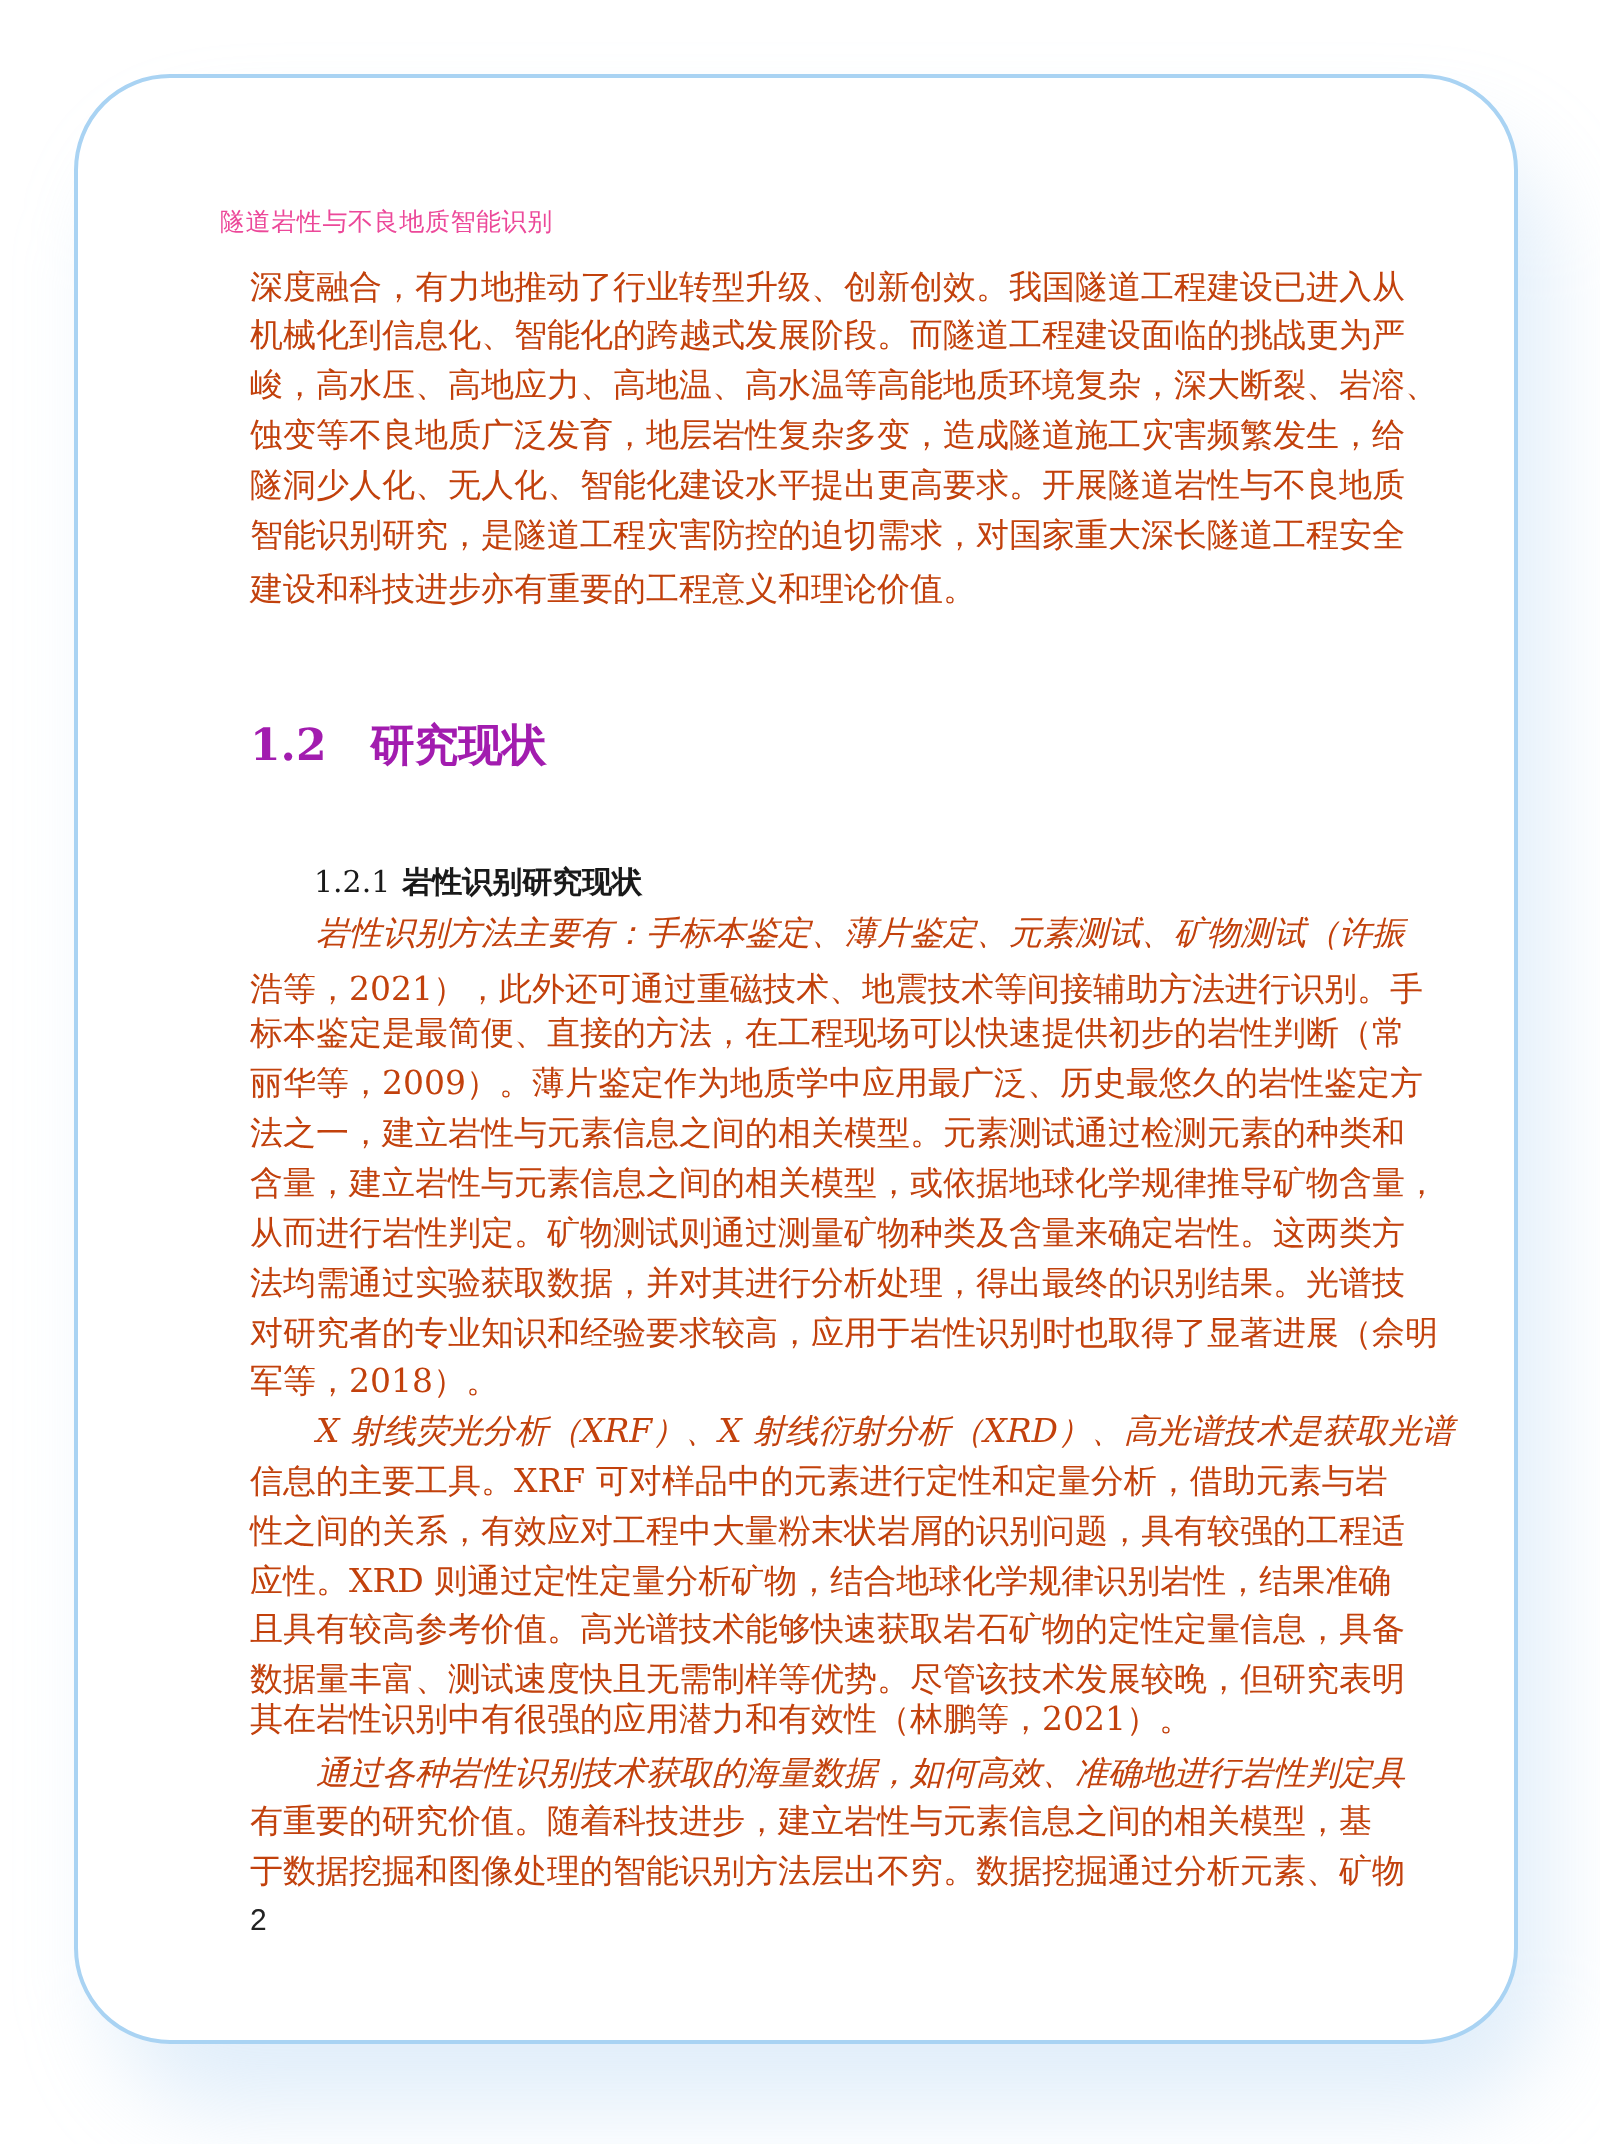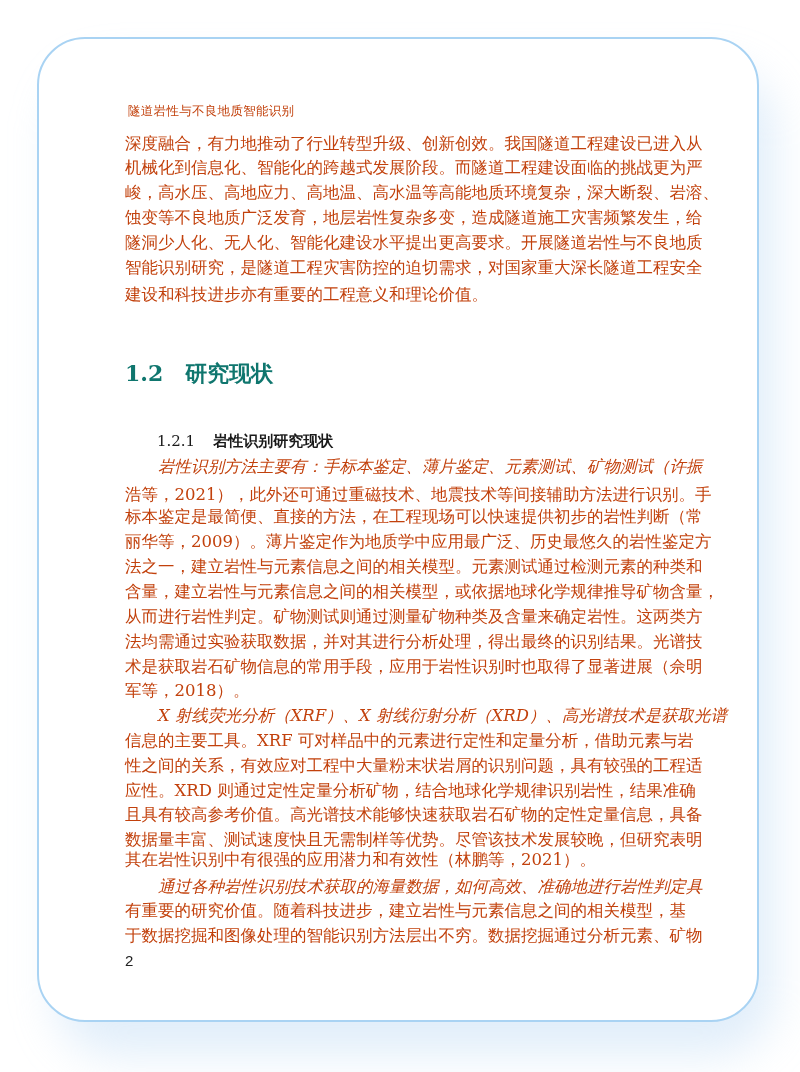--- a/index.html
+++ b/index.html
@@ -13,41 +13,41 @@
     border-radius: 60px;
     background: rgba(170, 205, 240, 0.35);
     filter: blur(22px);
   }
   .page {
     position: absolute; left: 37px; top: 37px; width: 722px; height: 985px;
     border: 2.5px solid #a9d3f3; border-radius: 48px; background: #ffffff;
     box-sizing: border-box;
   }
   .running-head {
-    position: absolute; left: 128px; top: 103px;
+    position: absolute; left: 110px; top: 103px;
     font-family: "DejaVu Sans", "Liberation Sans", sans-serif;
-    font-size: 12.5px; color: #c2410c; letter-spacing: 0.3px;
+    font-size: 12.5px; color: #ec4899; letter-spacing: 0.3px;
   }
   .line {
     position: absolute; left: 125px; width: 552px; height: 25px;
     font-size: 16.5px; line-height: 25px; color: #c2410c;
     text-align: justify; text-align-last: justify; white-space: nowrap;
   }
   .line.last { text-align-last: left; }
   .line.indent { padding-left: 33px; box-sizing: border-box; font-style: italic; }
   .h2 {
     position: absolute; left: 125px; top: 358px;
-    font-size: 22px; font-weight: bold; color: #0f766e; line-height: 30px;
+    font-size: 22px; font-weight: bold; color: #a21caf; line-height: 30px;
   }
   .h2 .num { margin-right: 22px; }
   .h3 {
     position: absolute; left: 157px; top: 429px;
     font-size: 15px; color: #1a1a1a; line-height: 25px;
   }
-  .h3 .num { margin-right: 18px; }
+  .h3 .num { margin-right: 6px; }
   .h3 .title { font-family: "DejaVu Sans", "Liberation Sans", sans-serif; font-weight: bold; text-align: right; }
   .page-num {
     position: absolute; left: 125px; top: 952px;
     font-family: "Liberation Sans", "DejaVu Sans", sans-serif;
     font-size: 15px; color: #222;
   }
 </style>
 </head>
 <body>
 
@@ -76,21 +76,21 @@
 
 <div>
   <div class="line indent" style="top:454px">岩性识别方法主要有：手标本鉴定、薄片鉴定、元素测试、矿物测试（许振</div>
   <div class="line" style="top:482px">浩等，2021），此外还可通过重磁技术、地震技术等间接辅助方法进行识别。手</div>
   <div class="line" style="top:504px">标本鉴定是最简便、直接的方法，在工程现场可以快速提供初步的岩性判断（常</div>
   <div class="line" style="top:529px">丽华等，2009）。薄片鉴定作为地质学中应用最广泛、历史最悠久的岩性鉴定方</div>
   <div class="line" style="top:554px">法之一，建立岩性与元素信息之间的相关模型。元素测试通过检测元素的种类和</div>
   <div class="line" style="top:579px">含量，建立岩性与元素信息之间的相关模型，或依据地球化学规律推导矿物含量，</div>
   <div class="line" style="top:604px">从而进行岩性判定。矿物测试则通过测量矿物种类及含量来确定岩性。这两类方</div>
   <div class="line" style="top:629px">法均需通过实验获取数据，并对其进行分析处理，得出最终的识别结果。光谱技</div>
-  <div class="line" style="top:654px">术是获取岩石矿物信息的常用手段，应用于岩性识别时也取得了显著进展（佘明</div>
+  <div class="line" style="top:654px">对研究者的专业知识和经验要求较高，应用于岩性识别时也取得了显著进展（佘明</div>
   <div class="line last" style="top:678px">军等，2018）。</div>
 </div>
 
 <div>
   <div class="line indent" style="top:703px">X 射线荧光分析（XRF）、X 射线衍射分析（XRD）、高光谱技术是获取光谱</div>
   <div class="line" style="top:728px">信息的主要工具。XRF 可对样品中的元素进行定性和定量分析，借助元素与岩</div>
   <div class="line" style="top:753px">性之间的关系，有效应对工程中大量粉末状岩屑的识别问题，具有较强的工程适</div>
   <div class="line" style="top:778px">应性。XRD 则通过定性定量分析矿物，结合地球化学规律识别岩性，结果准确</div>
   <div class="line" style="top:802px">且具有较高参考价值。高光谱技术能够快速获取岩石矿物的定性定量信息，具备</div>
   <div class="line" style="top:827px">数据量丰富、测试速度快且无需制样等优势。尽管该技术发展较晚，但研究表明</div>

